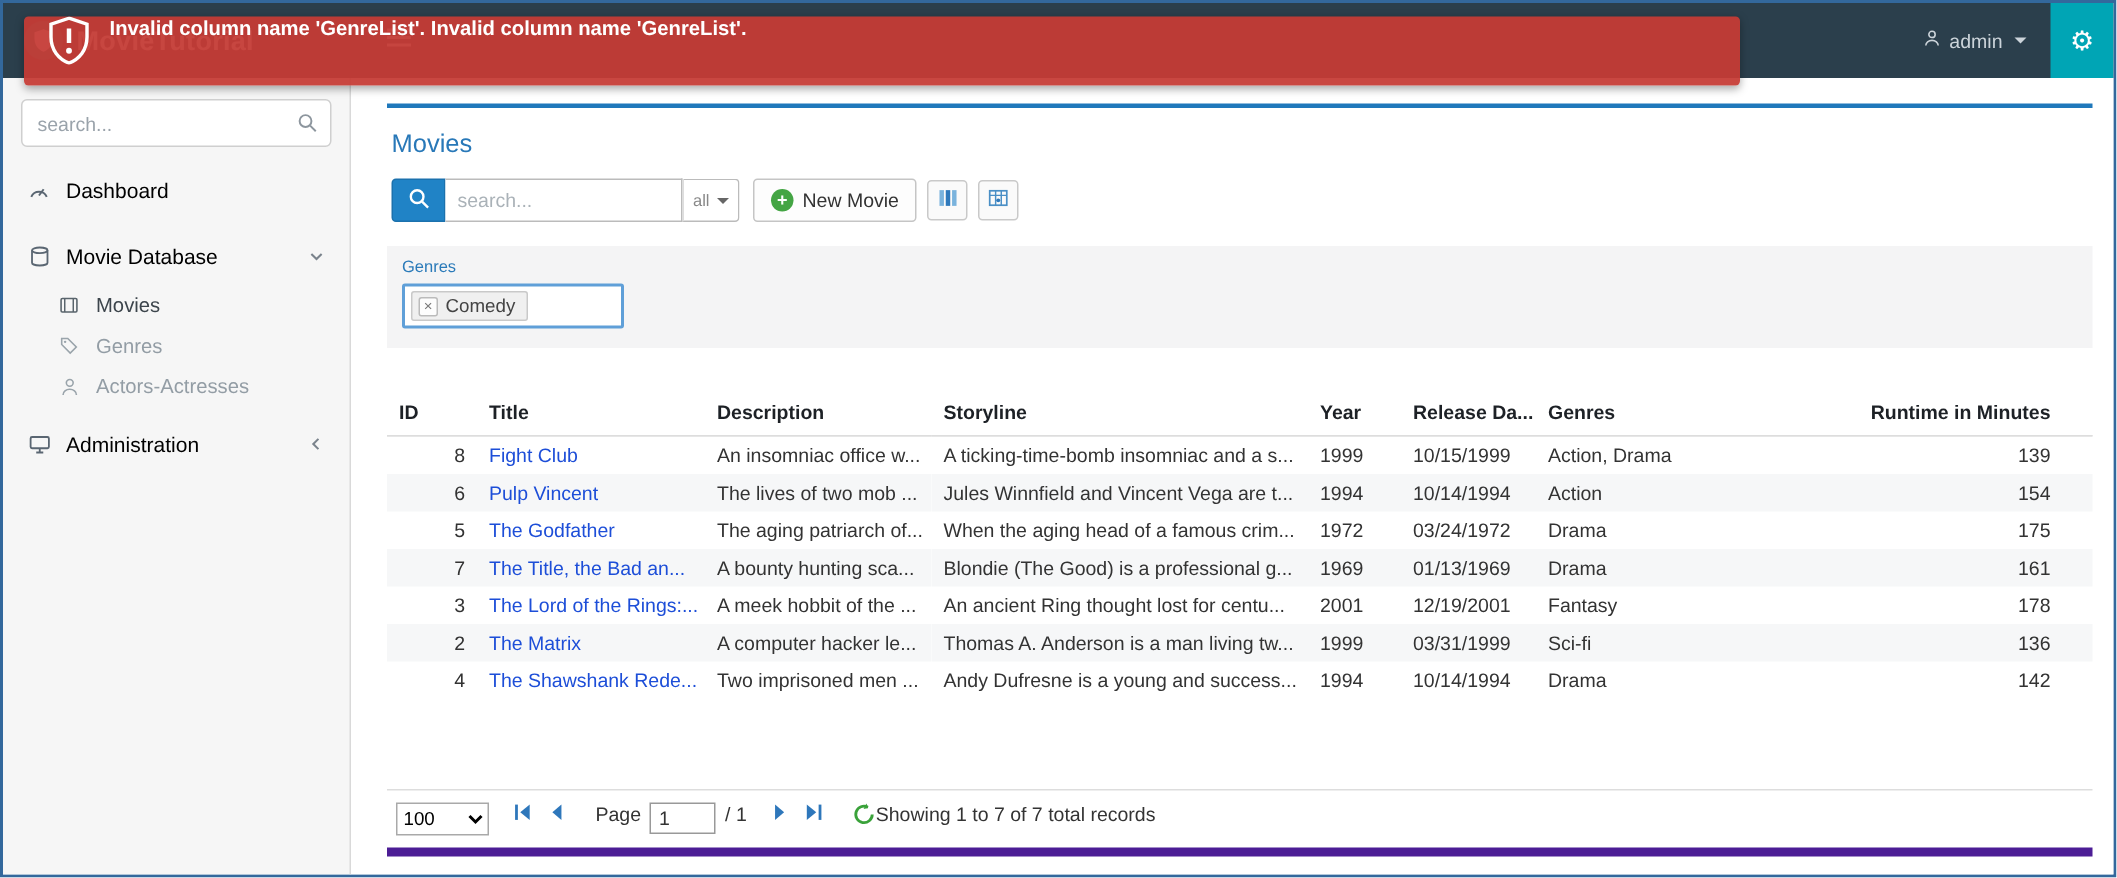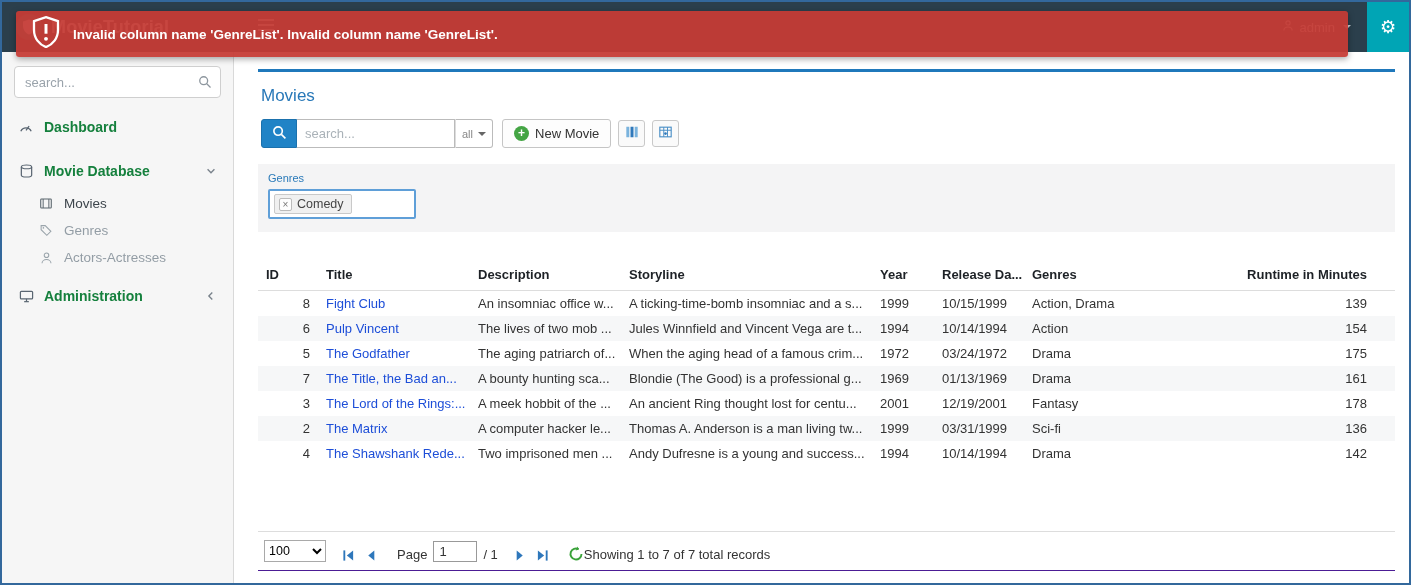--- a/index.html
+++ b/index.html
@@ -12,33 +12,33 @@
   .brand-logo { width:26px; height:26px; border-radius:50%; background:#18727e; display:flex; align-items:center; justify-content:center; flex:none; }
   .brand-text { color:#dde4e8; font-size:18px; font-weight:700; letter-spacing:.2px; }
   .hamburger { margin-left:16px; padding:8px; cursor:pointer; }
   .nav-right { margin-left:auto; display:flex; align-items:center; height:50px; position:relative; z-index:30; }
   .user-menu { display:flex; align-items:center; gap:6px; color:#ccd4da; font-size:13px; padding:0 16px; height:50px; cursor:pointer; }
   .caret { display:inline-block; width:0; height:0; border-left:4px solid transparent; border-right:4px solid transparent; border-top:4px solid #ccd4da; margin-left:2px; }
   .caret.dark { border-top-color:#666; }
   .settings-btn { width:42px; height:50px; background:#00a5b5; color:#fff; display:flex; align-items:center; justify-content:center; font-size:18px; cursor:pointer; }
 
   
-  .alert { position:absolute; left:14px; top:9px; width:1332px; height:46px; background:rgba(198,60,53,0.94);
-           border-radius:3px; box-shadow:0 2px 6px rgba(0,0,0,.35); display:flex; align-items:center; padding:0 16px; z-index:20; cursor:pointer; }
+  .alert { position:absolute; left:14px; top:9px; width:1144px; height:46px; background:rgba(198,60,53,0.94);
+           border-radius:3px; box-shadow:0 2px 6px rgba(0,0,0,.35); display:flex; padding:0 16px; z-index:20; cursor:pointer; }
   .alert-text { color:#fff; font-size:13.5px; font-weight:700; margin-left:13px; }
 
   
   .layout { display:flex; height:531px; }
   .sidebar { width:232px; flex:none; background:#f6f6f6; border-right:1px solid #d9d9d9; }
   .side-search { position:relative; margin:14px 12px 10px 12px; }
   .side-search input { width:100%; height:32px; border:1px solid #cfcfcf; border-radius:4px; padding:0 30px 0 10px; font-size:13px; color:#444; background:#fff; font-family:inherit; }
   .side-search input::placeholder { color:#9aa3ab; }
   .side-search .sicon { position:absolute; right:9px; top:9px; }
 
-  .nav-item { display:flex; align-items:center; gap:10px; padding:11px 16px; font-size:14px; color:#15803d; font-weight:700; cursor:pointer; }
+  .nav-item { display:flex; align-items:center; gap:10px; padding:11px 16px; font-size:14px; color:#000000; font-weight:400; cursor:pointer; }
   .nav-item .nicon { display:flex; width:16px; justify-content:center; flex:none; }
   .nav-item .chev { margin-left:auto; display:flex; }
   .nav-item.sub { padding:6px 16px 6px 36px; font-weight:400; font-size:13.5px; color:#939da5; }
   .nav-item.sub.active { color:#3d454c; }
   .nav-sec { margin-top:6px; }
 
   
   .main { flex:1; background:#fff; padding:17px 14px 12px 24px; display:flex; }
   .panel { flex:1; border-top:3px solid #1f78bb; display:flex; flex-direction:column; padding:0 0; }
   .page-title { color:#2878b8; font-size:17px; font-weight:400; margin:14px 0 0 3px; }
@@ -60,21 +60,21 @@
   .tag-x { width:13px; height:13px; border:1px solid #bbb; background:#fdfdfd; border-radius:2px; font-size:10px; line-height:11px; text-align:center; color:#777; cursor:pointer; }
 
   table.grid { width:100%; border-collapse:collapse; table-layout:fixed; margin-top:29px; font-size:13px; }
   .grid th { text-align:left; font-weight:700; color:#1d2126; padding:6px 8px 8px 8px; border-bottom:1px solid #ddd; white-space:nowrap; overflow:hidden; cursor:pointer; }
   .grid td { padding:5px 8px; color:#333; white-space:nowrap; overflow:hidden; }
   .grid tbody tr:nth-child(even) { background:#f6f7f8; }
   .grid td.c-id { text-align:right; }
   .grid th.c-runtime, .grid td.c-runtime { text-align:right; padding-right:28px; }
   .grid a { color:#1d4ed8; text-decoration:none; }
 
-  .pager { margin-top:auto; border-top:1px solid #ddd; border-bottom:1px solid #4c1d95; padding:8px 6px; display:flex; align-items:flex-end; font-size:13px; color:#333; }
+  .pager { margin-top:auto; border-top:1px solid #ddd; border-bottom:6px solid #4c1d95; padding:8px 6px; display:flex; align-items:flex-start; font-size:13px; color:#333; }
   .pager select { height:22px; width:62px; font-size:12.5px; border:1px solid #a9a9a9; background:#fff; font-family:inherit; }
   .pgbtn { display:flex; align-items:center; margin:0 5px; cursor:pointer; }
   .pgbtn:first-of-type { margin-left:16px; }
   .pglabel { margin-left:14px; margin-right:6px; }
   .pginput { width:44px; height:21px; border:1px solid #999; padding:1px 5px; font-size:13px; font-family:inherit; color:#333; }
   .pgtotal { margin:0 10px 0 6px; }
   .refresh { margin-left:14px; display:flex; cursor:pointer; }
   .summary { margin-left:0; }
 </style>
 </head>

